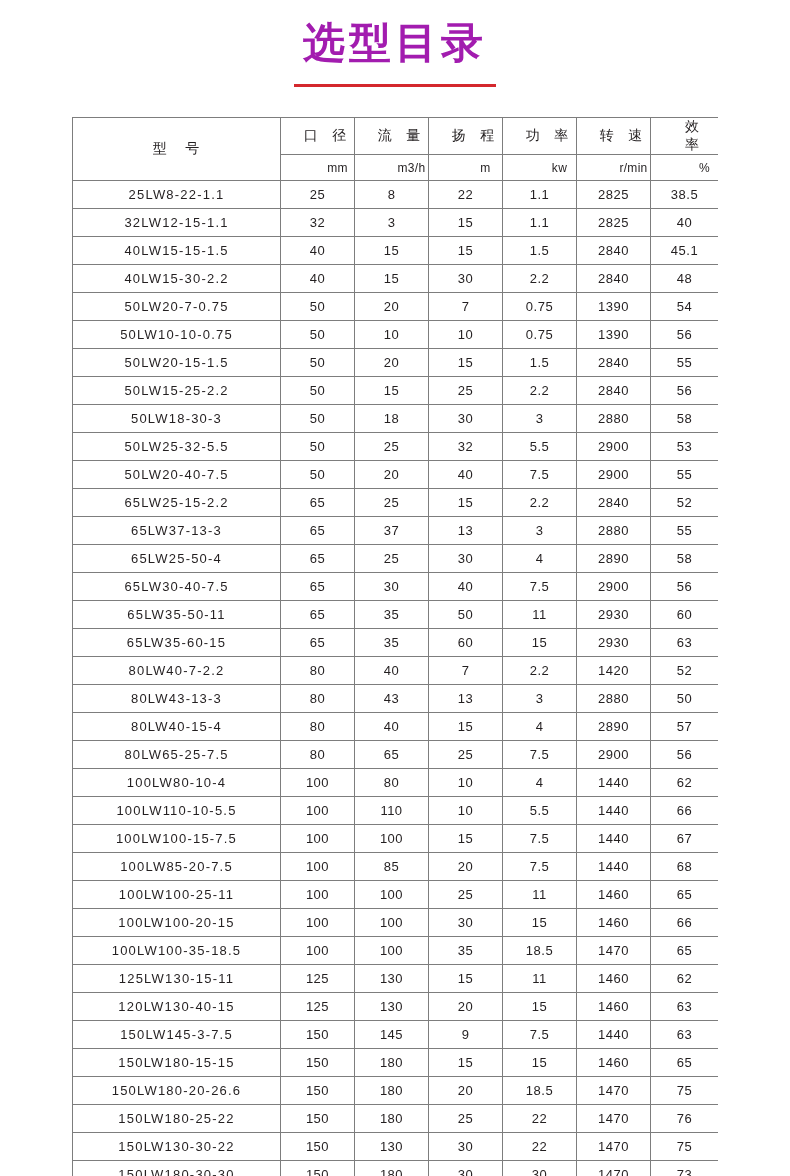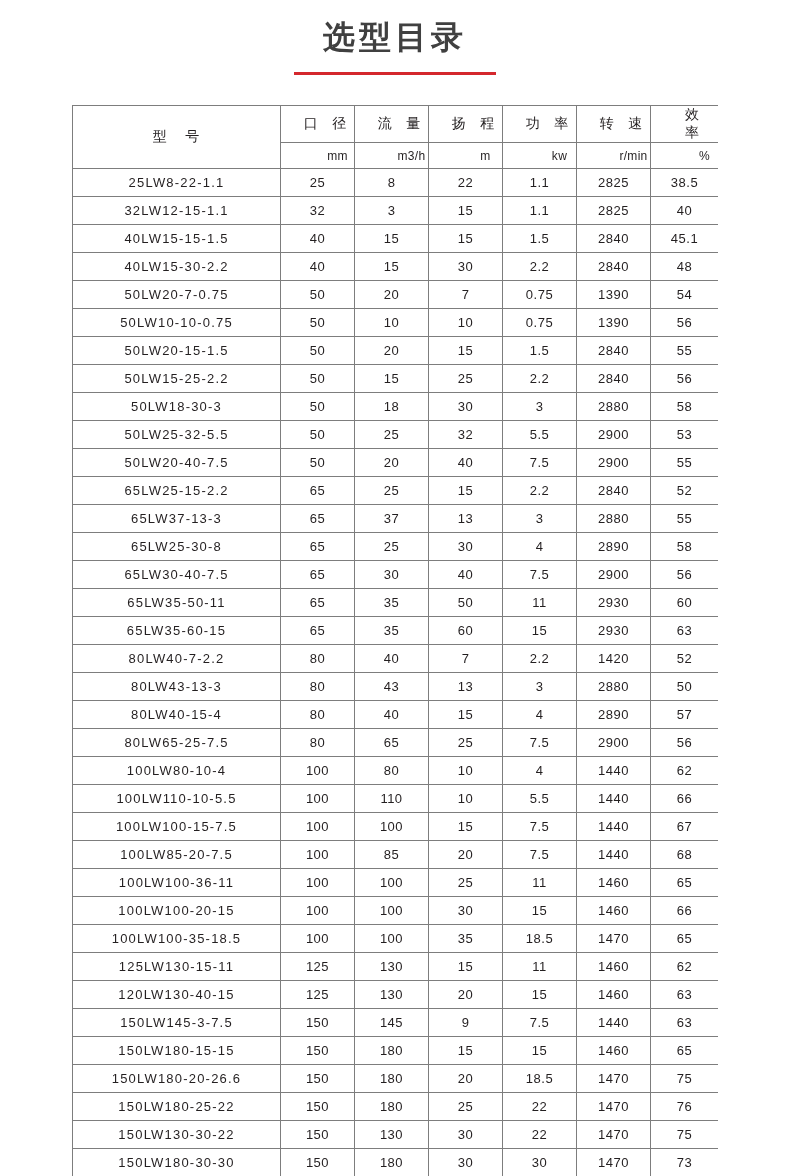--- a/index.html
+++ b/index.html
@@ -17,24 +17,24 @@
     position: relative;
     padding-top: 8px;
     box-sizing: border-box;
   }
   .title-block {
     text-align: center;
     padding-top: 10px;
   }
   .title {
     font-family: "DejaVu Sans", sans-serif;
-    font-size: 32px;
+    font-size: 42px;
     font-weight: bold;
     letter-spacing: 4px;
-    color: #404040;
+    color: #a21caf;
     line-height: 1.2;
   }
   .title-rule {
     width: 202px;
     height: 3px;
     background: #d4282d;
     margin: 16px auto 0 auto;
   }
   .table-wrap {
     margin: 30px auto 0 auto;
@@ -245,21 +245,21 @@
           <tr>
             <td class="model">65LW37-13-3</td>
             <td>65</td>
             <td>37</td>
             <td>13</td>
             <td>3</td>
             <td>2880</td>
             <td>55</td>
           </tr>
           <tr>
-            <td class="model">65LW25-30-8</td>
+            <td class="model">65LW25-50-4</td>
             <td>65</td>
             <td>25</td>
             <td>30</td>
             <td>4</td>
             <td>2890</td>
             <td>58</td>
           </tr>
           <tr>
             <td class="model">65LW30-40-7.5</td>
             <td>65</td>
@@ -353,21 +353,21 @@
           <tr>
             <td class="model">100LW85-20-7.5</td>
             <td>100</td>
             <td>85</td>
             <td>20</td>
             <td>7.5</td>
             <td>1440</td>
             <td>68</td>
           </tr>
           <tr>
-            <td class="model">100LW100-36-11</td>
+            <td class="model">100LW100-25-11</td>
             <td>100</td>
             <td>100</td>
             <td>25</td>
             <td>11</td>
             <td>1460</td>
             <td>65</td>
           </tr>
           <tr>
             <td class="model">100LW100-20-15</td>
             <td>100</td>

